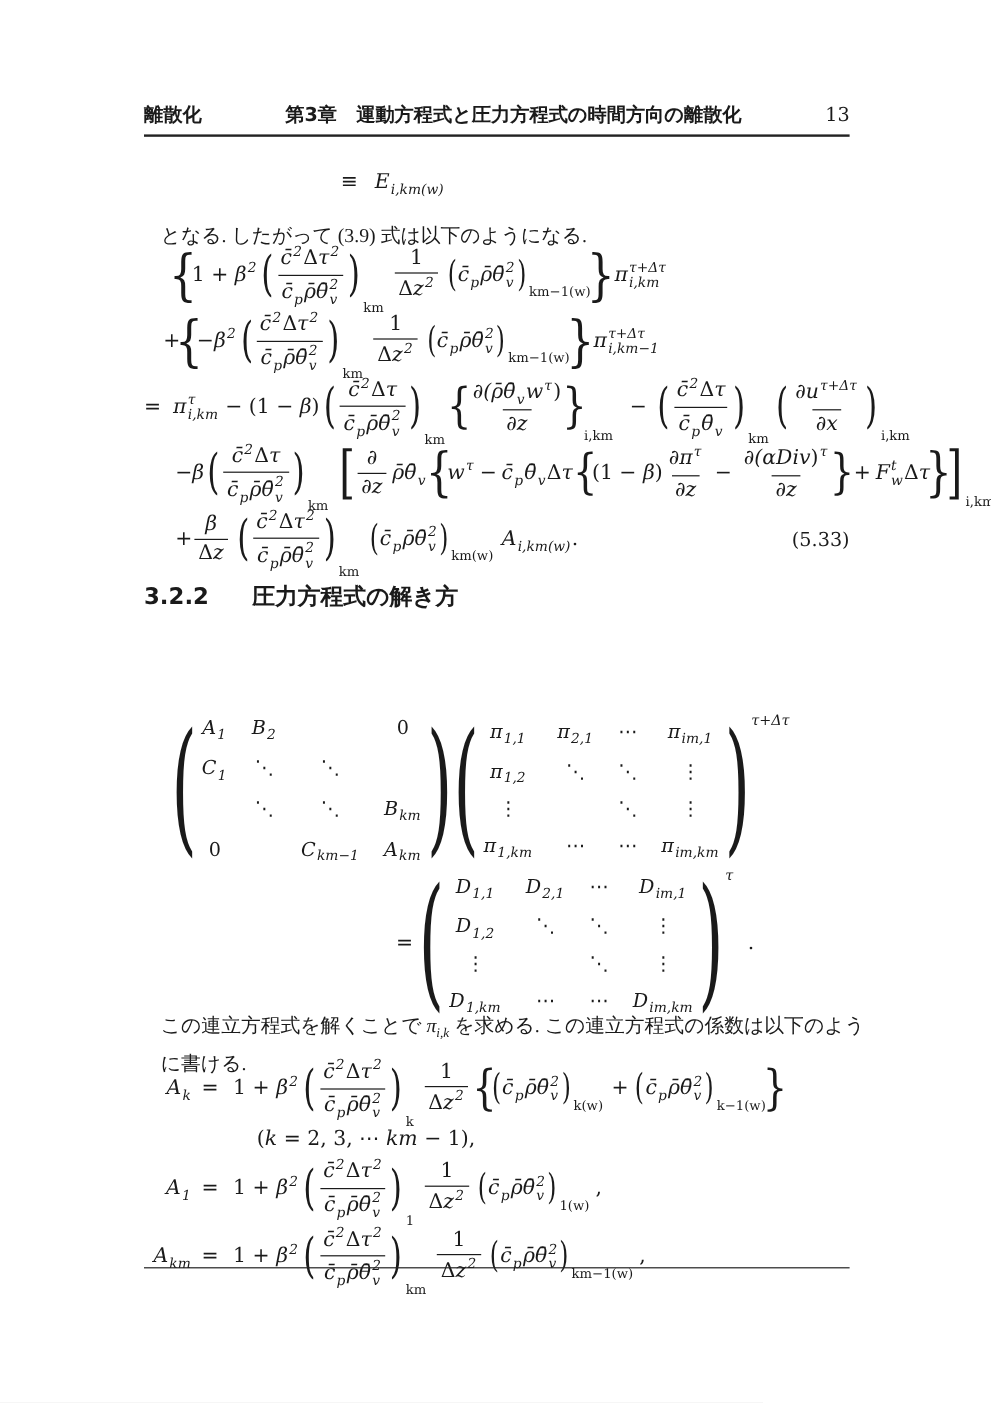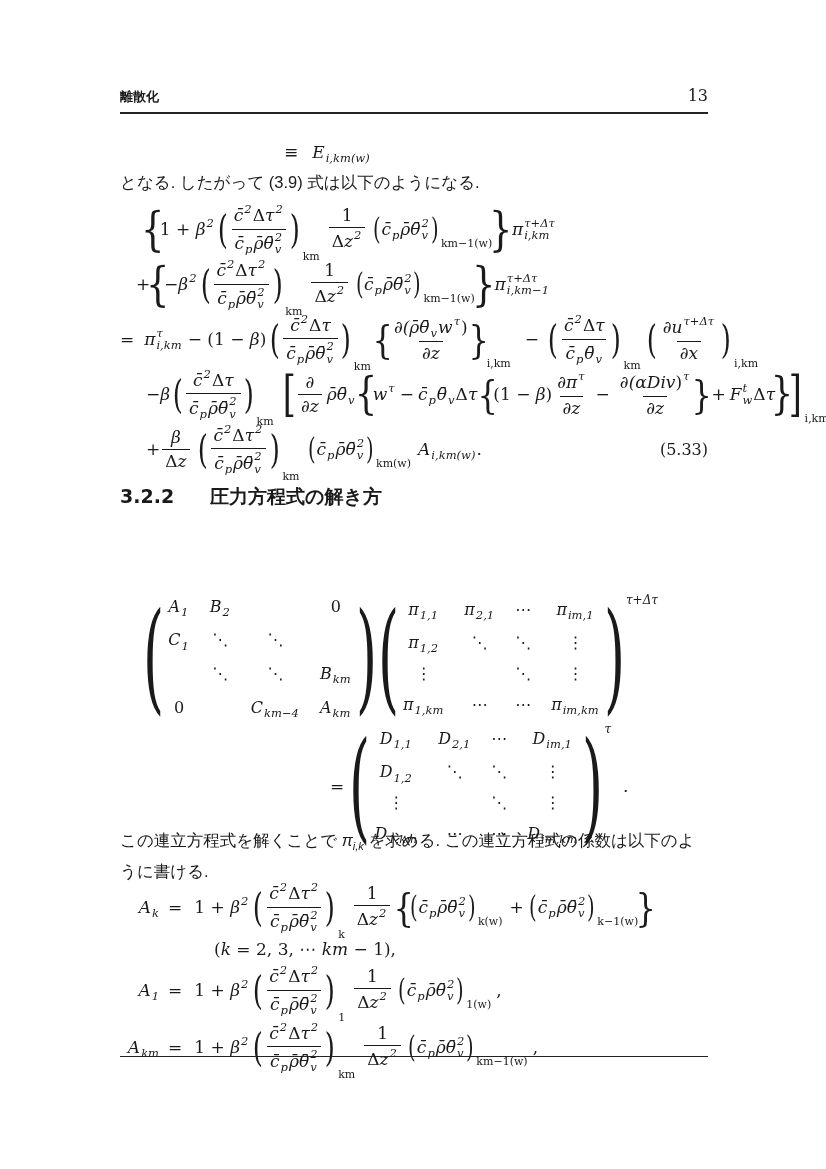--- a/index.html
+++ b/index.html
@@ -1,24 +1,24 @@
 <!DOCTYPE html>
 <html><head>
 <meta charset="utf-8">
 <style>
   html,body{margin:0;padding:0;background:#e8e8e8}
   .page{position:relative;width:826px;height:1169px;background:#ffffff;margin:0 auto;
         font-family:"DejaVu Serif","Liberation Serif",serif;color:#1a1a1a;overflow:hidden}
   .blk{position:absolute;left:120px;width:588px}
   .hrow{display:flex;justify-content:space-between;align-items:baseline}
-  .jphead{font-family:"DejaVu Sans","Liberation Sans",sans-serif;font-weight:bold;font-size:13px}
+  .jphead{font-family:"DejaVu Sans","Liberation Sans",sans-serif;font-weight:bold;font-size:16px}
   .hpage{font-size:16px}
   .rule{position:absolute;left:120px;width:588px;border-top:2px solid #222;height:0}
   .rule.thin{border-top-width:1px}
-  p.jp{margin:0;font-size:16.5px;line-height:25px;font-family:Liberation Sans, sans-serif}
+  p.jp{margin:14px;font-size:16.5px;line-height:25px;font-family:Liberation Serif, serif}
   .sec{font-size:19px}
   .sgap{margin-left:36px}
   .ftxt{font-size:15.5px}
   
   .eqrow{display:flex;align-items:center;width:100%}
   .eqline{display:flex;align-items:center;font-size:17px;white-space:nowrap}
   .eqlabel{margin-left:auto;font-size:16px;font-style:normal}
   .mi{font-style:italic;white-space:pre}
   .mr{font-style:normal;white-space:pre}
   .sp{display:inline-block;flex:none}
@@ -45,20 +45,21 @@
   .crhs{flex:1}
   .isub{font-size:11px;font-style:italic}
 </style>
 </head>
 <body>
 
 <div class="page">
 
   <div class="blk hrow" style="top:86px">
     <span class="jphead">離散化</span>
+    <span class="jphead">第3章　運動方程式と圧力方程式の時間方向の離散化</span>
     <span class="hpage">13</span>
   </div>
   <div class="rule" style="top:112px"></div>
 
   <div class="blk eqrow" style="top:136px;height:32px">
     <span class="eqline" style="margin-left:164px">
         <span class="mr">≡</span>
         <span class="sp" style="width: 14px;"></span>
         <span class="mi">E</span>
         <span class="vs">
@@ -714,21 +715,21 @@
               </span>
             </span>
             <span class="mcell">
               <span class="mr">0</span>
             </span>
             <span class="mcell"></span>
             <span class="mcell">
               <span class="mi">C</span>
               <span class="vs">
                 <span class="vsup"></span>
-                <span class="vsub">km−4</span>
+                <span class="vsub">km−1</span>
               </span>
             </span>
             <span class="mcell">
               <span class="mi">A</span>
               <span class="vs">
                 <span class="vsup"></span>
                 <span class="vsub">km</span>
               </span>
             </span>
           </span>

